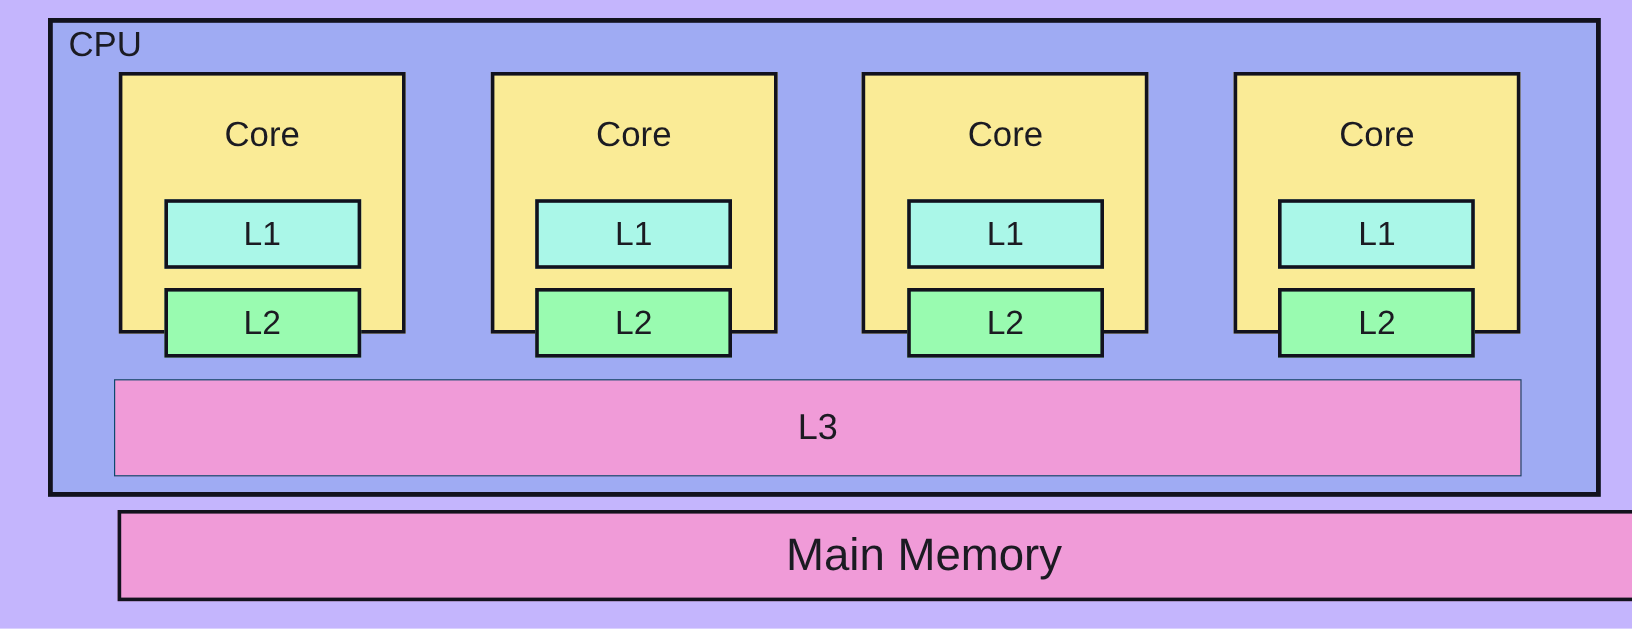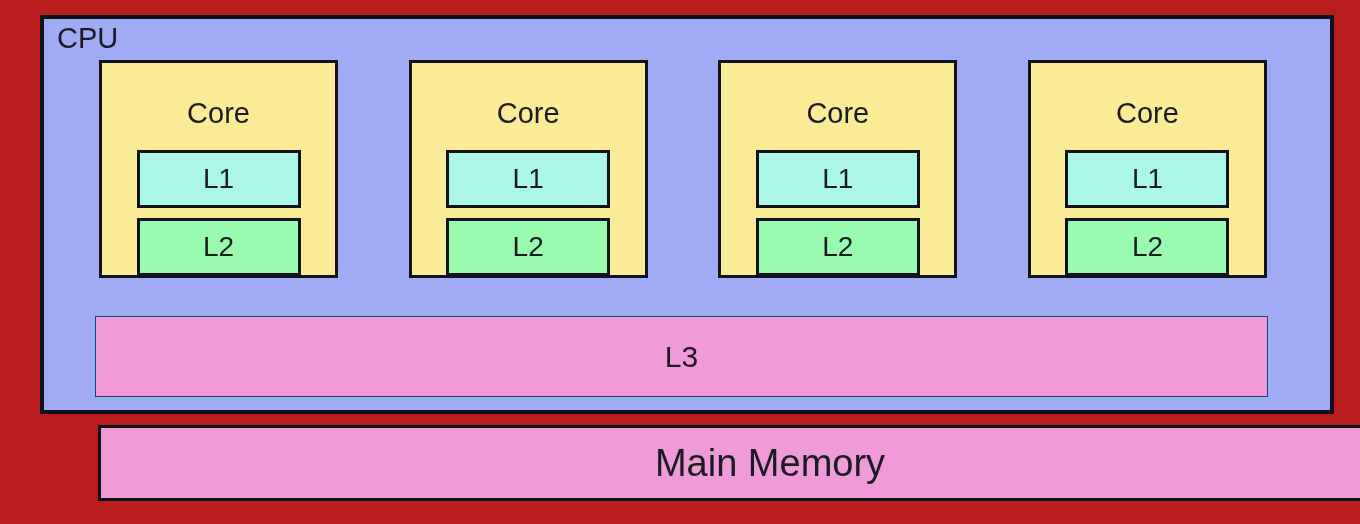--- a/index.html
+++ b/index.html
@@ -6,21 +6,21 @@
     margin: 0;
     padding: 0;
     background: #ffffff;
     font-family: "Liberation Sans", sans-serif;
     color: #1b1b22;
   }
   .canvas {
     position: relative;
     width: 1360px;
     height: 524px;
-    background: #b91c1c;
+    background: #c4b5fd;
     overflow: hidden;
   }
   .cpu {
     position: absolute;
     left: 40px;
     top: 15px;
     width: 1294px;
     height: 399px;
     background: #9fabf3;
     border: 4px solid #12121d;
@@ -53,21 +53,21 @@
     height: 74px;
     display: flex;
     align-items: center;
     justify-content: center;
     font-size: 29px;
     margin-top: 13px;
   }
   .cache {
     width: 164px;
     height: 58px;
-    margin: 0 auto;
+    margin: 16px auto;
     border: 3px solid #12121d;
     box-sizing: border-box;
     display: flex;
     align-items: center;
     justify-content: center;
     font-size: 28px;
   }
   .cache.l1 { background: #aaf7e8; }
   .cache.l2 { background: #99fbb0; margin-top: 10px; }
   .l3 {

